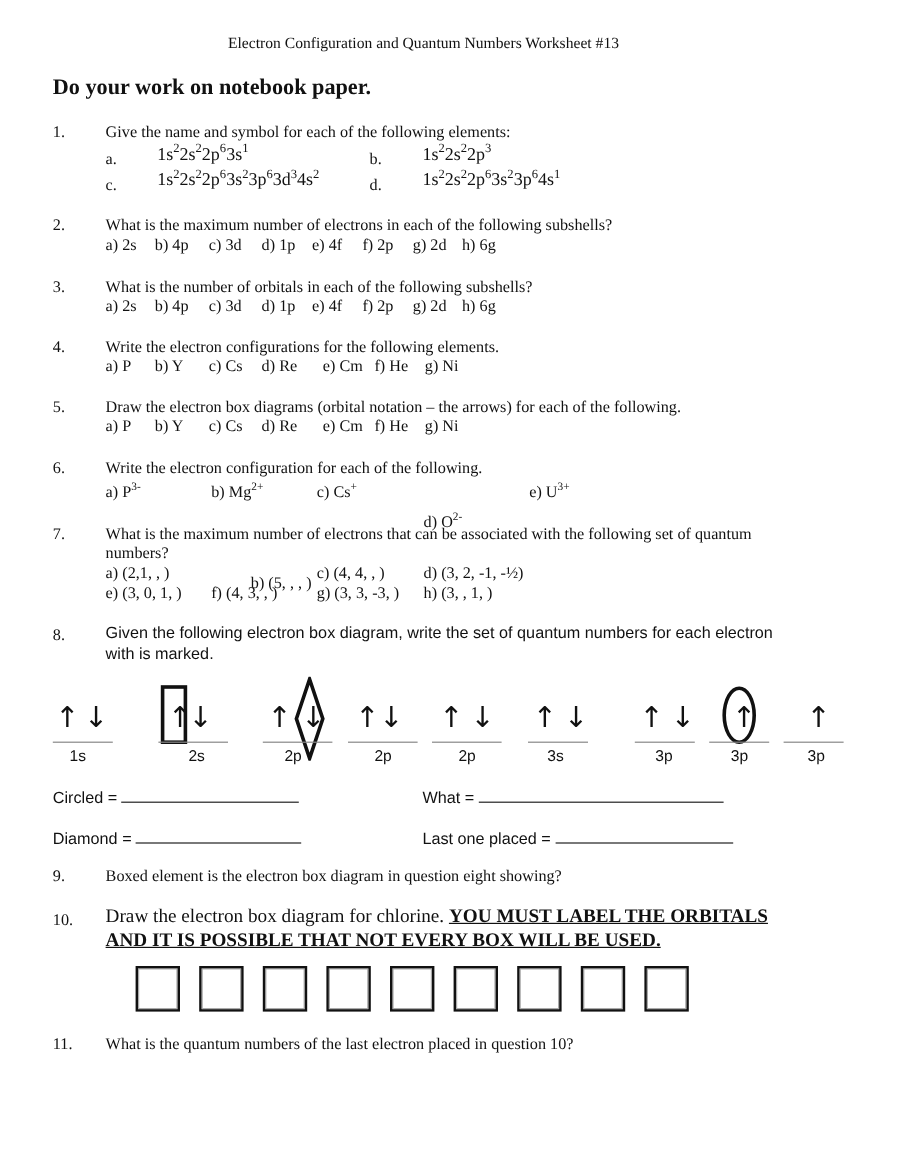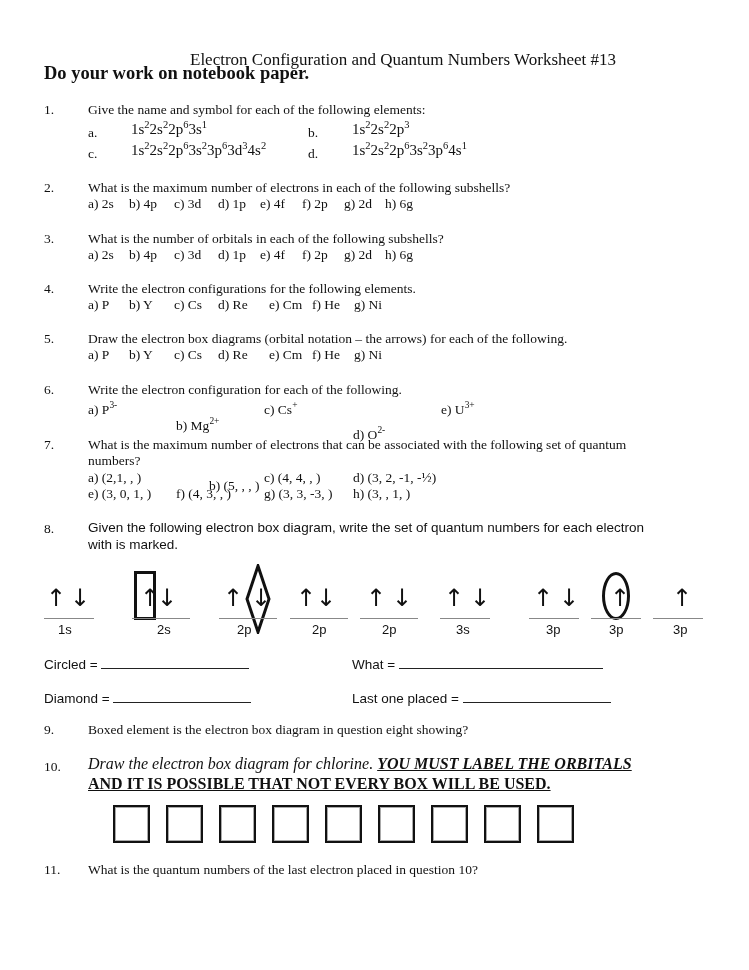--- a/index.html
+++ b/index.html
@@ -3,21 +3,21 @@
 <meta charset="utf-8">
 <style>
   html, body { margin:0; padding:0; background:#ffffff; }
   body { width:749px; height:970px; position:relative; overflow:hidden; color:#111; font-family:"Liberation Serif", serif; }
   .abs { position:absolute; white-space:nowrap; }
   .sans { font-family:"Liberation Sans", sans-serif; }
   .t13 { font-size:13.5px; }
   .num { position:absolute; left:44px; font-size:13.5px; }
   .q { position:absolute; left:88px; font-size:13.5px; white-space:nowrap; }
   sup { font-size:70%; vertical-align:6px; line-height:0; }
-  .title { left:190px; top:50px; font-size:17px;text-align:right; }
+  .title { left:190px; top:28px; font-size:13px;text-align:right; }
   .notice { left:44px; top:63px; font-size:18.5px; font-weight:bold; }
   .cfg { font-size:15px;font-family:Liberation Serif, serif; }
   .opts span { margin-right:0; }
   
   .orb { position:absolute; top:586px; height:50px; }
   .orb .line { position:absolute; left:0; right:0; top:32px; height:1px; background:#888; }
   .orb .lbl { position:absolute; top:36px; font-size:13px; font-family:"Liberation Sans", sans-serif; }
   .arrow { position:absolute; top:0; font-size:24px; line-height:24px; font-family:"DejaVu Sans", sans-serif; }
   .mark-box { position:absolute; border:3px solid #111; }
   .mark-circle { position:absolute; border:3px solid #111; border-radius:50%; }
@@ -88,21 +88,21 @@
     <span style="position: absolute; left: 86px;">c) Cs</span>
     <span style="position: absolute; left: 130px;">d) Re</span>
     <span style="position: absolute; left: 181px;">e) Cm</span>
     <span style="position: absolute; left: 224px;">f) He</span>
     <span style="position: absolute; left: 266px;">g) Ni</span>
   </div>
 
 <div class="num" style="top:382px;">6.</div>
 <div class="q" style="top:382px;">Write the electron configuration for each of the following.</div>
 <div class="abs t13" style="left:88px;top:402px;">a) P<sup>3-</sup></div>
-<div class="abs t13" style="left:176px;top:418px;">b) Mg<sup>2+</sup></div>
+<div class="abs t13" style="left:176px;top:402px;">b) Mg<sup>2+</sup></div>
 <div class="abs t13" style="left:264px;top:402px;">c) Cs<sup>+</sup></div>
 <div class="abs t13" style="left:353px;top:402px;margin-top:25px;">d) O<sup>2-</sup></div>
 <div class="abs t13" style="left:441px;top:402px;text-align:center;">e) U<sup>3+</sup></div>
 
 <div class="num" style="top:437px;">7.</div>
 <div class="q" style="top:437px;">What is the maximum number of electrons that can be associated with the  following set of quantum</div>
 <div class="q" style="top:453px;">numbers?</div>
 <div class="abs t13" style="left:88px;top:470px;">a) (2,1, , )</div>
 <div class="abs t13" style="left:176px;top:478px;margin-left:33px;">b) (5, , , )</div>
 <div class="abs t13" style="left:264px;top:470px;">c) (4, 4, , )</div>
@@ -188,21 +188,21 @@
 </div>
 <div class="abs sans" style="left:352px;top:690px;font-size:13.5px;">
   <span>Last one placed =</span>
   <span class="fill-line" style="width:148px;"></span>
 </div>
 
 <div class="num" style="top:722px;">9.</div>
 <div class="q" style="top:722px;">Boxed element is the electron box diagram in question eight showing?</div>
 
 <div class="num" style="top:759px;">10.</div>
-<div class="q" style="top:755px;font-size:16px;font-style:italic;">
+<div class="q" style="top:755px;font-size:16px;">
   <span>Draw the electron box diagram for chlorine. </span><span class="u">YOU MUST LABEL THE ORBITALS</span>
 </div>
 <div class="q" style="top:775px;font-size:16px;">
   <span class="u">AND IT IS POSSIBLE THAT NOT EVERY BOX WILL BE USED.</span>
 </div>
 <div id="q10-boxes">
     <div class="blank-box" style="left: 113px;"></div>
     <div class="blank-box" style="left: 166px;"></div>
     <div class="blank-box" style="left: 219px;"></div>
     <div class="blank-box" style="left: 272px;"></div>

